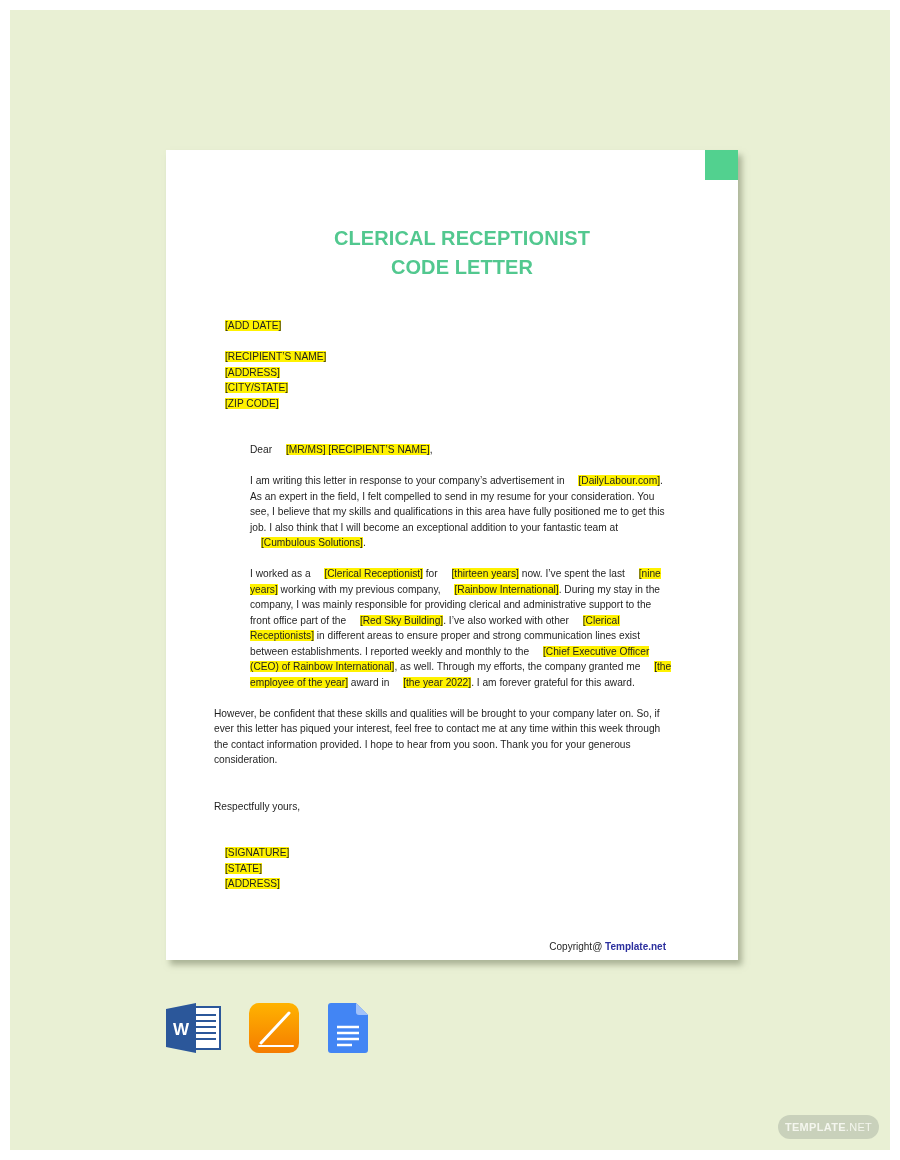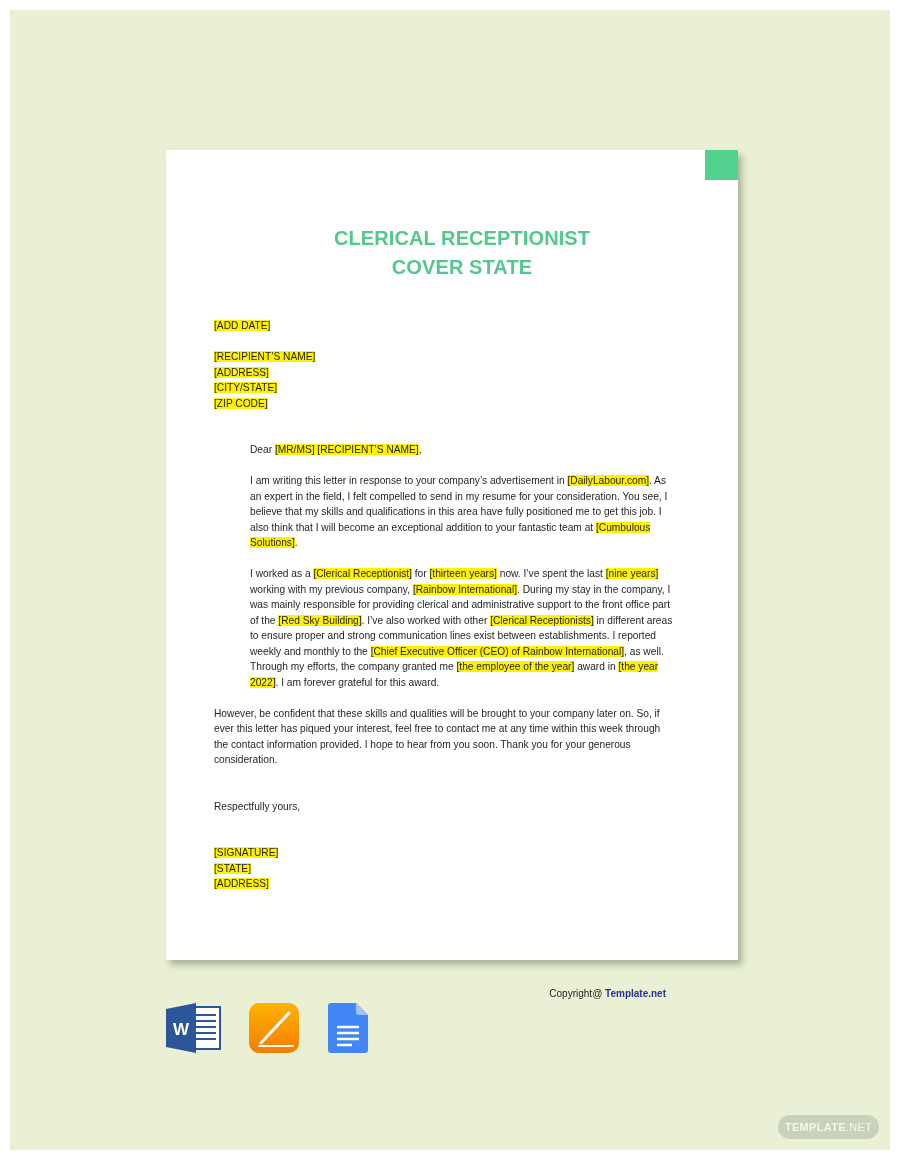--- a/index.html
+++ b/index.html
@@ -2,43 +2,43 @@
 <html><head>
 <meta charset="utf-8">
 <style>
   html, body { margin: 0; padding: 0; background: #ffffff; }
   body { width: 900px; height: 1160px; position: relative; overflow: hidden; font-family: "Liberation Sans", sans-serif; }
   .panel { position: absolute; left: 10px; top: 10px; width: 880px; height: 1140px; background: #e9f0d4; }
   .page { position: absolute; left: 166px; top: 150px; width: 572px; height: 810px; background: #ffffff; box-shadow: 4px 5px 6px rgba(120,130,100,0.55); }
   .corner { position: absolute; right: 0; top: 0; width: 33px; height: 30px; background: #52d18f; }
   .title { position: absolute; left: 0; right: 0; top: 74px; text-align: center; color: #52c88f; font-weight: bold; font-size: 20px; line-height: 29px; letter-spacing: 0.1px; padding-left: 20px; }
   .body { position: absolute; left: 48px; top: 168px; width: 460px; font-size: 10.2px; line-height: 15.5px; color: #1f1f1f; }
-  .hl { background: #fff200; }
+  .hl { background: #fff200; margin-left: 11px; }
   .gap1 { height: 15.5px; }
   .gap2 { height: 31px; }
   p { margin: 0; }
   .para { margin-bottom: 15.5px; padding-left: 36px; }
-  .copyright { position: absolute; right: 72px; top: 838px; font-size: 10px; color: #1f1f1f; }
+  .copyright { position: absolute; right: 72px; top: 791px; font-size: 10px; color: #1f1f1f; }
   .copyright .link { color: #2b2f9e; font-weight: bold; }
   .icons { position: absolute; left: 166px; top: 1003px; height: 50px; }
   .icon { position: absolute; top: 0; }
   .badge { position: absolute; left: 778px; top: 1115px; width: 101px; height: 24px; border-radius: 12px; background: #c9d1bb; color: #f4f6ee; font-size: 11px; font-weight: bold; text-align: center; line-height: 24px; letter-spacing: 0.3px; }
   .badge .net { font-weight: normal; }
 </style>
 </head>
 <body>
 
 <div class="panel"></div>
 
 <div class="page">
   <div class="corner"></div>
 
   <div class="title">
     <div>CLERICAL RECEPTIONIST</div>
-    <div>COVER STATE</div>
+    <div>CODE LETTER</div>
   </div>
 
   <div class="body">
     <div><span class="hl">[ADD DATE]</span></div>
     <div class="gap1"></div>
     <div>
       <div><span class="hl">[RECIPIENT’S NAME]</span></div>
       <div><span class="hl">[ADDRESS]</span></div>
       <div><span class="hl">[CITY/STATE]</span></div>
       <div><span class="hl">[ZIP CODE]</span></div>

